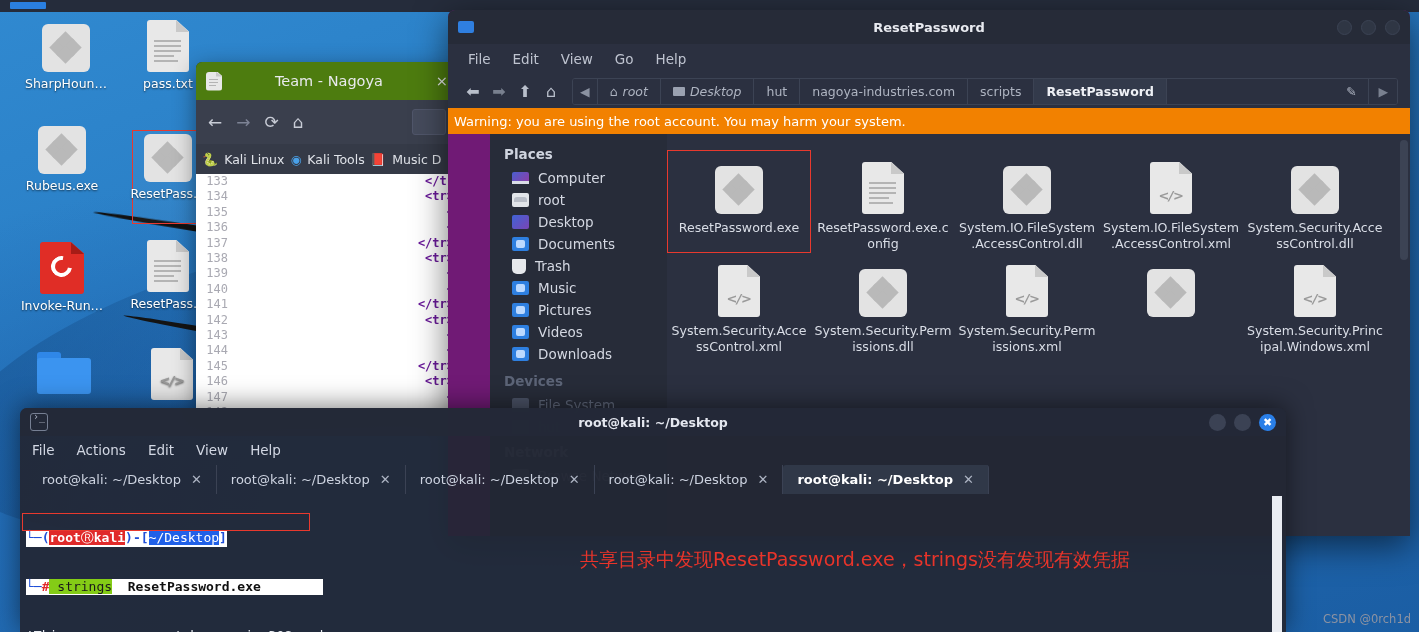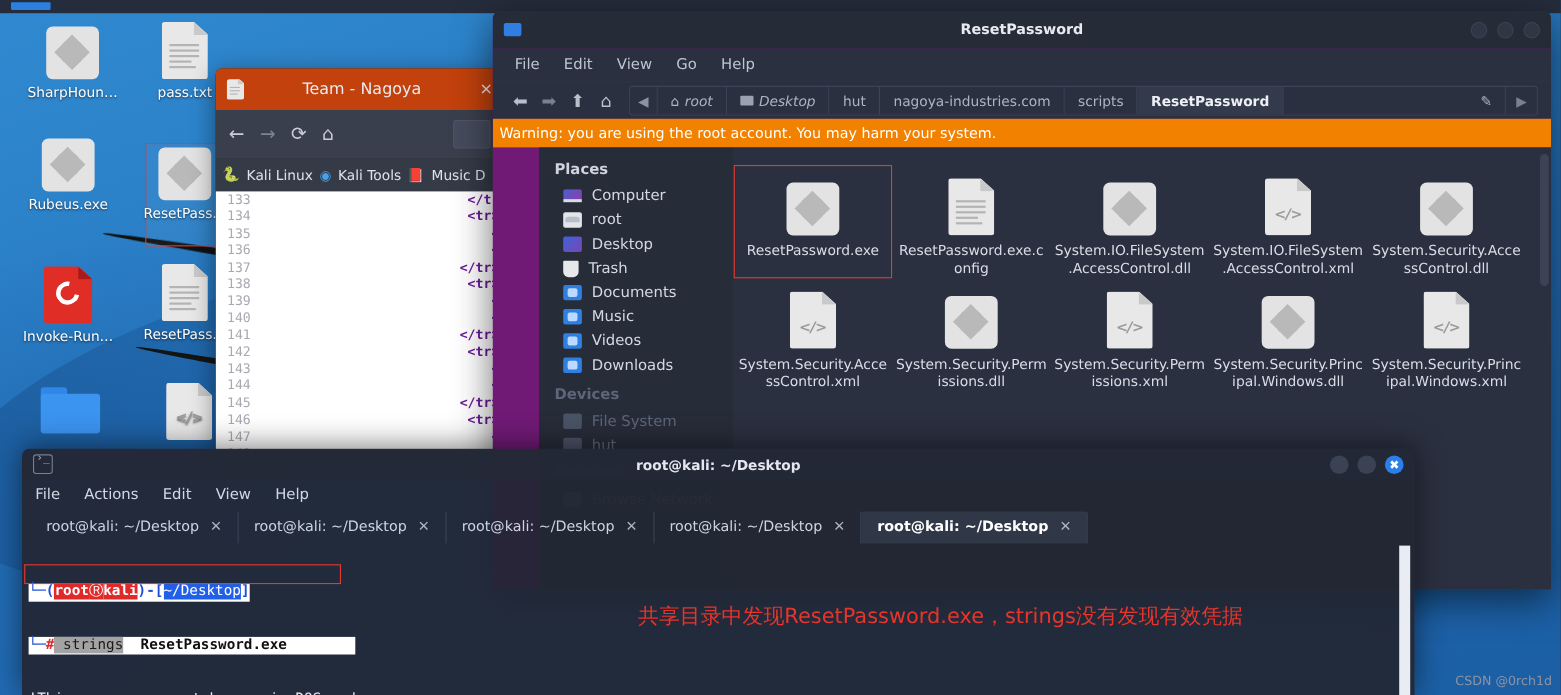--- a/index.html
+++ b/index.html
@@ -88,21 +88,21 @@
   .ic-folder .body { position: absolute; left: 0; top: 6px; width: 54px; height: 36px;
             background: #3b94f0; border-radius: 3px; }
 
   
   #browser {
     position: absolute; left: 196px; top: 62px; width: 262px; height: 348px;
     background: #2b303d; border-radius: 6px 6px 0 0; overflow: hidden;
     box-shadow: 0 6px 22px rgba(0,0,0,.45);
   }
   #browser-title {
-    height: 38px; background: #c2410c; display: flex; align-items: center; padding: 0 10px; gap: 8px;
+    height: 38px; background: #4d7c0f; display: flex; align-items: center; padding: 0 10px; gap: 8px;
     color: #e9eaee; font-size: 14.5px;
   }
   #browser-title .tt { flex: 1; text-align: center; }
   #browser-nav {
     height: 44px; background: #3a3f4d; display: flex; align-items: center; gap: 14px; padding: 0 12px;
     color: #c8ccd6; font-size: 17px;
   }
   #browser-bm {
     height: 30px; background: #353a47; display: flex; align-items: center; gap: 6px;
     padding: 0 6px; color: #dfe2e8; font-size: 12.5px; white-space: nowrap; overflow: hidden;
@@ -201,21 +201,21 @@
   .ttab.active { background: rgba(50,57,74,.95); color: #ffffff; font-weight: bold; border-radius: 3px 3px 0 0; }
   .ttab .x { color: #aeb5c4; font-size: 13px; }
   #term-out {
     font-family: "DejaVu Sans Mono", monospace; font-size: 13px; line-height: 16.2px;
     color: #e9ecf2; padding: 4px 0 0 6px; white-space: pre;
   }
   .t-prompt { background: #fff; display: inline-block; }
   .c-red { color: #e02a2a; font-weight: bold; }
   .c-blue { color: #1f4fd8; font-weight: bold; }
   .c-hl-blue { background: #2060e8; color: #fff; }
-  .c-cyan { background: #a3a3a3; color: #1a1a1a; }
+  .c-cyan { background: #84cc16; color: #1a1a1a; }
   .c-black { color: #101010; font-weight: bold; }
   #cmd-box {
     position: absolute; left: 22px; top: 513px; width: 288px; height: 18px;
     border: 1.6px solid #e8392e;
   }
 
   
   #annot {
     position: absolute; left: 580px; top: 547px; color: #e8342a; font-size: 19px;
     font-family: "DejaVu Sans", sans-serif; white-space: nowrap;
@@ -463,30 +463,34 @@
         </div>
         <div class="side-item">
           <i class="sic sic-root"></i>
           <span>root</span>
         </div>
         <div class="side-item">
           <i class="sic sic-desktop"></i>
           <span>Desktop</span>
         </div>
         <div class="side-item">
+          <i class="sic sic-blue"></i>
+          <span>Documents</span>
+        </div>
+        <div class="side-item">
           <i class="sic sic-trash"></i>
           <span>Trash</span>
         </div>
         <div class="side-item">
           <i class="sic sic-blue"></i>
-          <span>Documents</span>
+          <span>Music</span>
         </div>
         <div class="side-item">
           <i class="sic sic-blue"></i>
-          <span>Music</span>
+          <span>Pictures</span>
         </div>
         <div class="side-item">
           <i class="sic sic-blue"></i>
           <span>Videos</span>
         </div>
         <div class="side-item">
           <i class="sic sic-blue"></i>
           <span>Downloads</span>
         </div>
         <div class="side-h dim" style="color:#5d6578;padding-top:8px;">Devices</div>
@@ -592,21 +596,20 @@
             </div>
             <div class="fitem">
               <div class="gl">
                 <span class="ic ic-exe">
                   <i class="d d1"></i>
                   <i class="d d2"></i>
                   <i class="d d3"></i>
                   <i class="d d4"></i>
                 </span>
               </div>
-              <div>System.Security.Principal.Windows.dll</div>
             </div>
             <div class="fitem">
               <div class="gl">
                 <span class="ic ic-xml">
                   <i class="fold"></i>
                   <i class="code">&lt;/&gt;</i>
                 </span>
               </div>
               <div>System.Security.Principal.Windows.xml</div>
             </div>

